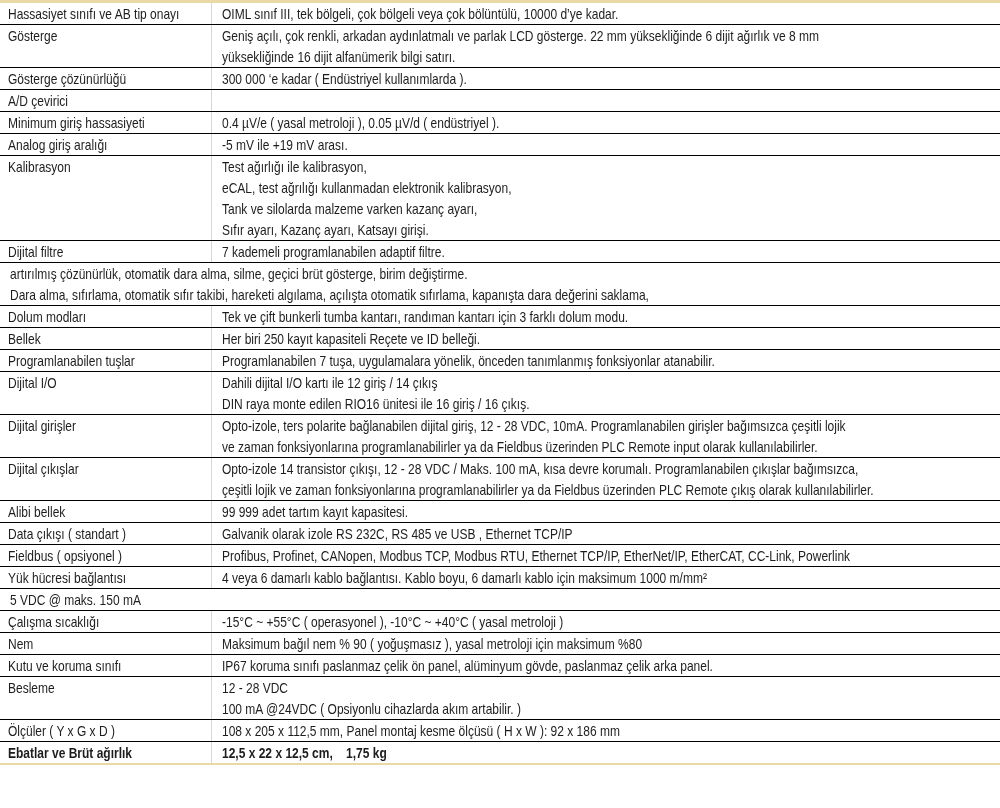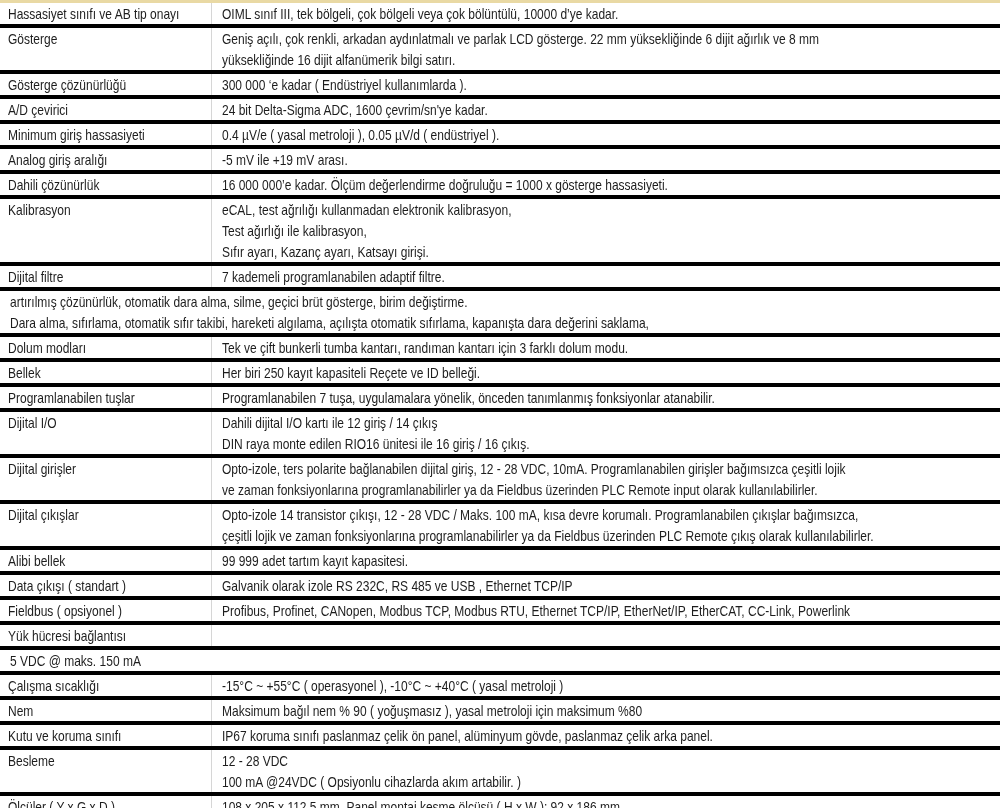--- a/index.html
+++ b/index.html
@@ -14,21 +14,21 @@
   }
   .spec-table {
     width: 1000px;
     box-sizing: border-box;
     border-top: 3px solid #e9d9a4;
     border-bottom: 2px solid #e9d9a4;
     background: #fff;
   }
   .row {
     display: flex;
-    border-bottom: 4px solid #000000;
+    border-bottom: 1px solid #000000;
   }
   .row:last-child {
     border-bottom: none;
     font-weight: bold;
   }
   .label-cell {
     flex: 0 0 212px;
     width: 212px;
     box-sizing: border-box;
     border-right: 1px solid #d6d6d6;
@@ -80,55 +80,45 @@
         <div class="line"><span class="txt">Gösterge çözünürlüğü</span></div>
       </div>
       <div class="value-cell">
         <div class="line"><span class="txt">300 000 ‘e kadar ( Endüstriyel kullanımlarda ).</span></div>
       </div>
     </div>
     <div class="row">
       <div class="label-cell">
         <div class="line"><span class="txt">A/D çevirici</span></div>
       </div>
-      <div class="value-cell">
-        <div class="line"><span class="txt">24 bit Delta-Sigma ADC, 1600 çevrim/sn'ye kadar.</span></div>
-      </div>
     </div>
     <div class="row">
       <div class="label-cell">
         <div class="line"><span class="txt">Minimum giriş hassasiyeti</span></div>
       </div>
       <div class="value-cell">
         <div class="line"><span class="txt">0.4 µV/e ( yasal metroloji ), 0.05 µV/d ( endüstriyel ).</span></div>
       </div>
     </div>
     <div class="row">
       <div class="label-cell">
         <div class="line"><span class="txt">Analog giriş aralığı</span></div>
       </div>
       <div class="value-cell">
         <div class="line"><span class="txt">-5 mV ile +19 mV arası.</span></div>
       </div>
     </div>
     <div class="row">
       <div class="label-cell">
-        <div class="line"><span class="txt">Dahili çözünürlük</span></div>
-      </div>
-      <div class="value-cell">
-        <div class="line"><span class="txt">16 000 000’e kadar. Ölçüm değerlendirme doğruluğu = 1000 x gösterge hassasiyeti.</span></div>
-      </div>
-    </div>
-    <div class="row">
-      <div class="label-cell">
         <div class="line"><span class="txt">Kalibrasyon</span></div>
       </div>
       <div class="value-cell">
+        <div class="line"><span class="txt">Test ağırlığı ile kalibrasyon,</span></div>
         <div class="line"><span class="txt">eCAL, test ağrılığı kullanmadan elektronik kalibrasyon,</span></div>
-        <div class="line"><span class="txt">Test ağırlığı ile kalibrasyon,</span></div>
+        <div class="line"><span class="txt">Tank ve silolarda malzeme varken kazanç ayarı,</span></div>
         <div class="line"><span class="txt">Sıfır ayarı, Kazanç ayarı, Katsayı girişi.</span></div>
       </div>
     </div>
     <div class="row">
       <div class="label-cell">
         <div class="line"><span class="txt">Dijital filtre</span></div>
       </div>
       <div class="value-cell">
         <div class="line"><span class="txt">7 kademeli programlanabilen adaptif filtre.</span></div>
       </div>
@@ -210,20 +200,23 @@
       <div class="label-cell">
         <div class="line"><span class="txt">Fieldbus ( opsiyonel )</span></div>
       </div>
       <div class="value-cell">
         <div class="line"><span class="txt">Profibus, Profinet, CANopen, Modbus TCP, Modbus RTU, Ethernet TCP/IP, EtherNet/IP, EtherCAT, CC-Link, Powerlink</span></div>
       </div>
     </div>
     <div class="row">
       <div class="label-cell">
         <div class="line"><span class="txt">Yük hücresi bağlantısı</span></div>
+      </div>
+      <div class="value-cell">
+        <div class="line"><span class="txt">4 veya 6 damarlı kablo bağlantısı. Kablo boyu, 6 damarlı kablo için maksimum 1000 m/mm²</span></div>
       </div>
     </div>
     <div class="row">
       <div class="value-cell">
         <div class="line"><span class="txt">5 VDC @ maks. 150 mA</span></div>
       </div>
     </div>
     <div class="row">
       <div class="label-cell">
         <div class="line"><span class="txt">Çalışma sıcaklığı</span></div>

